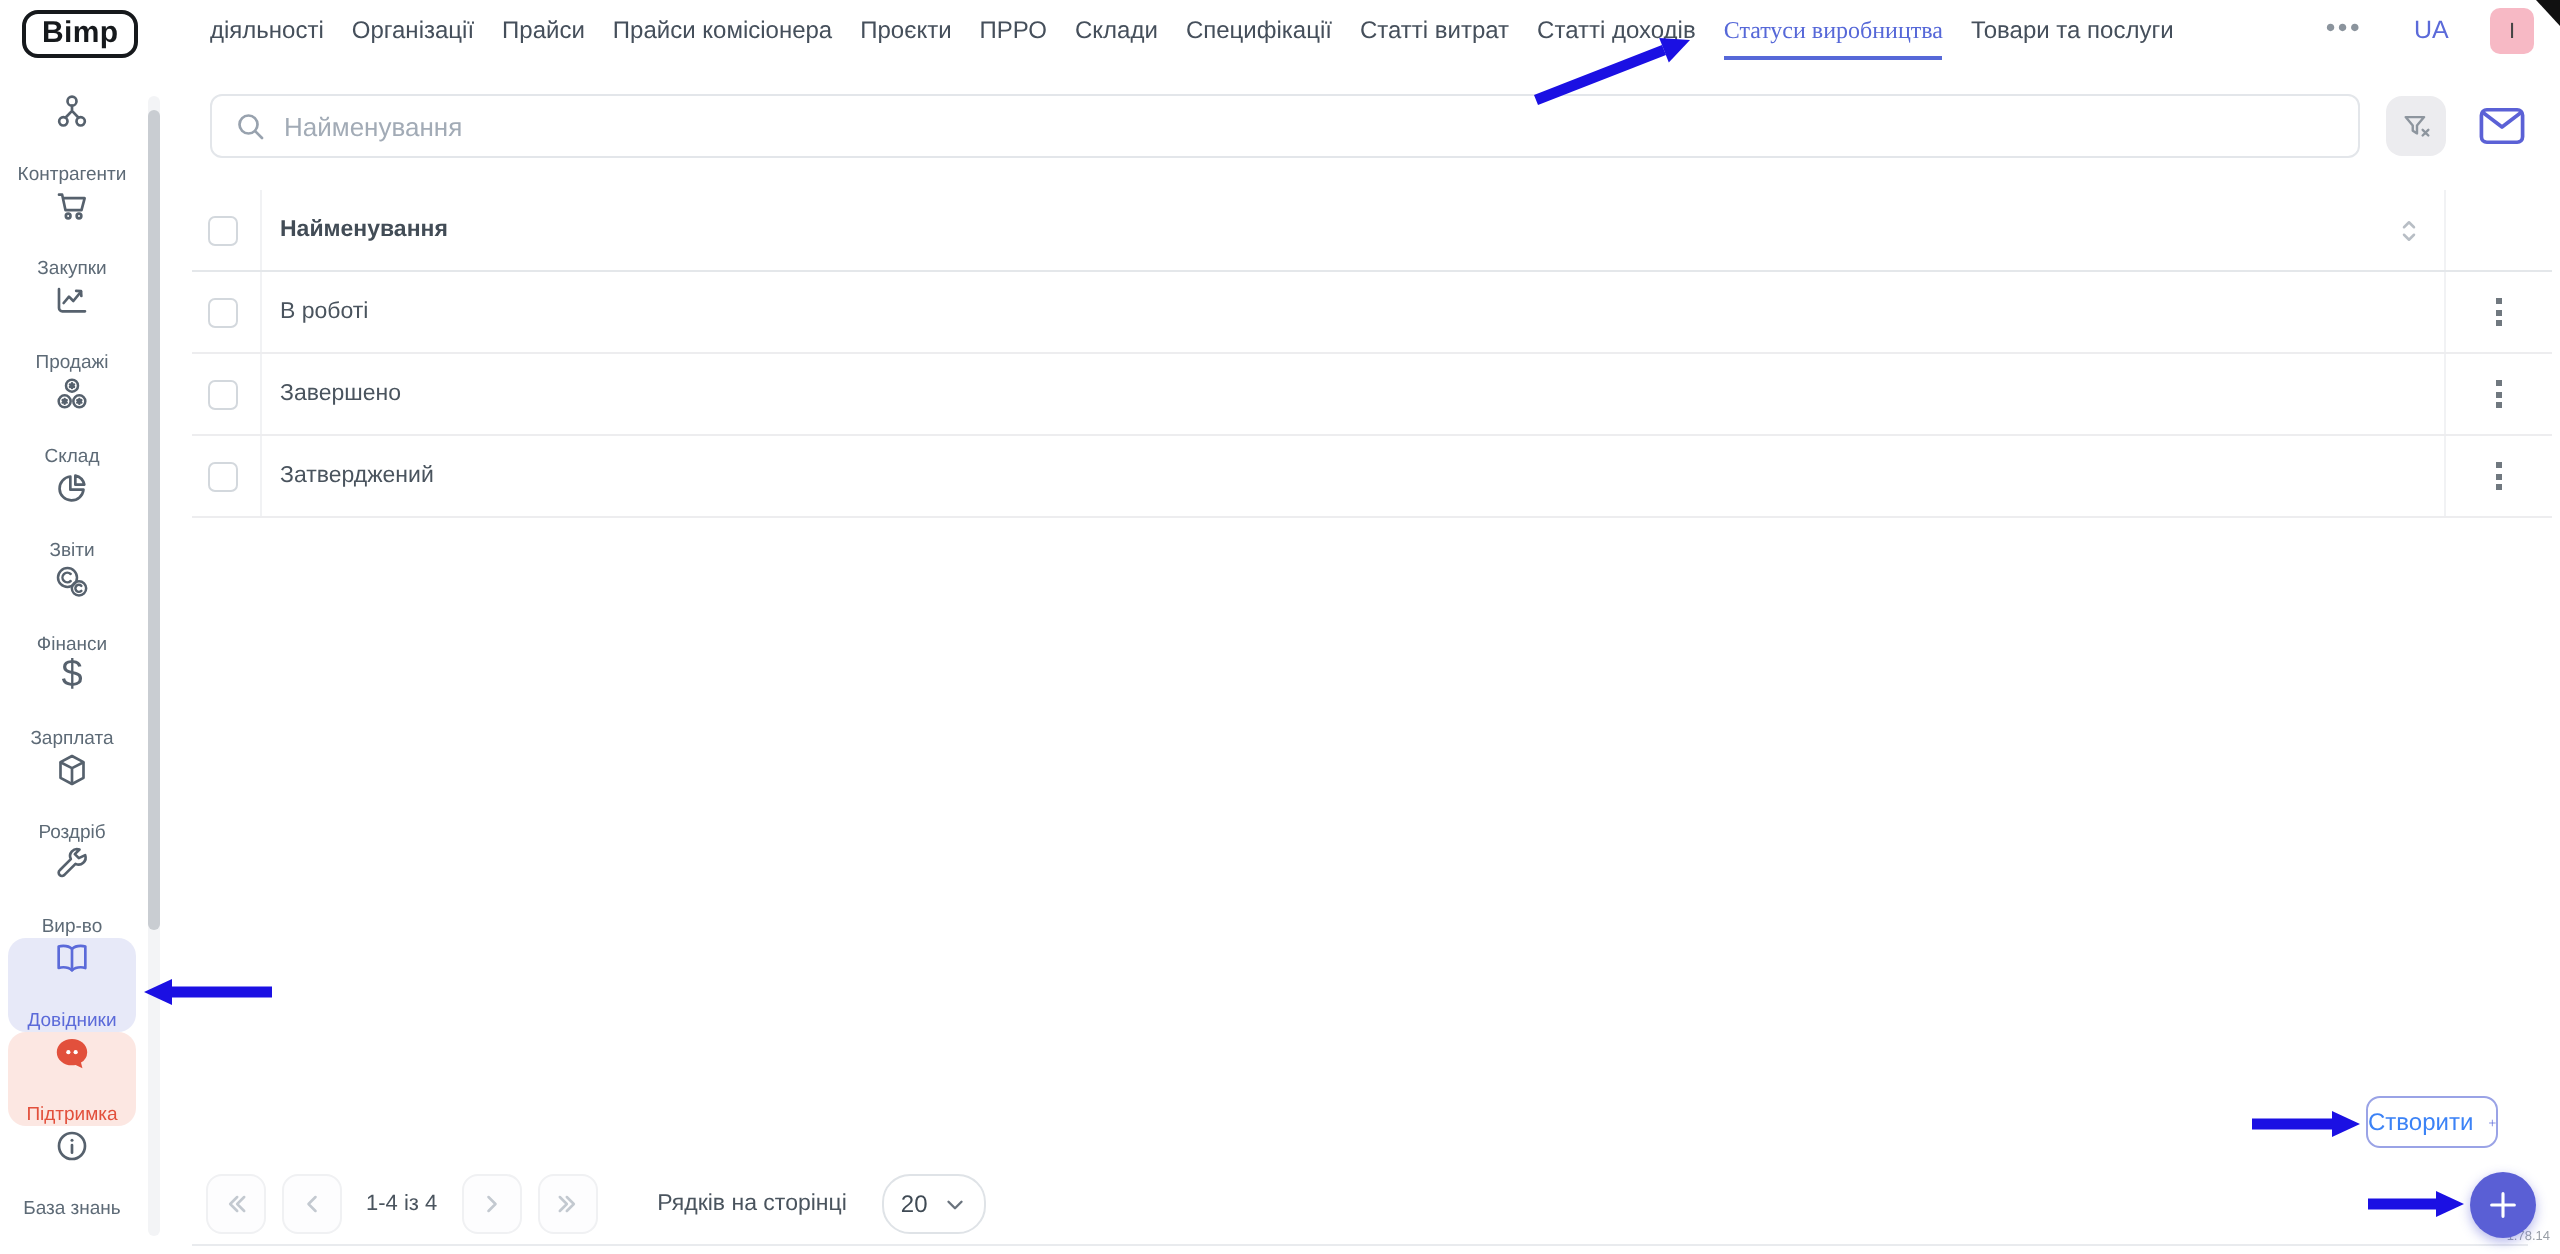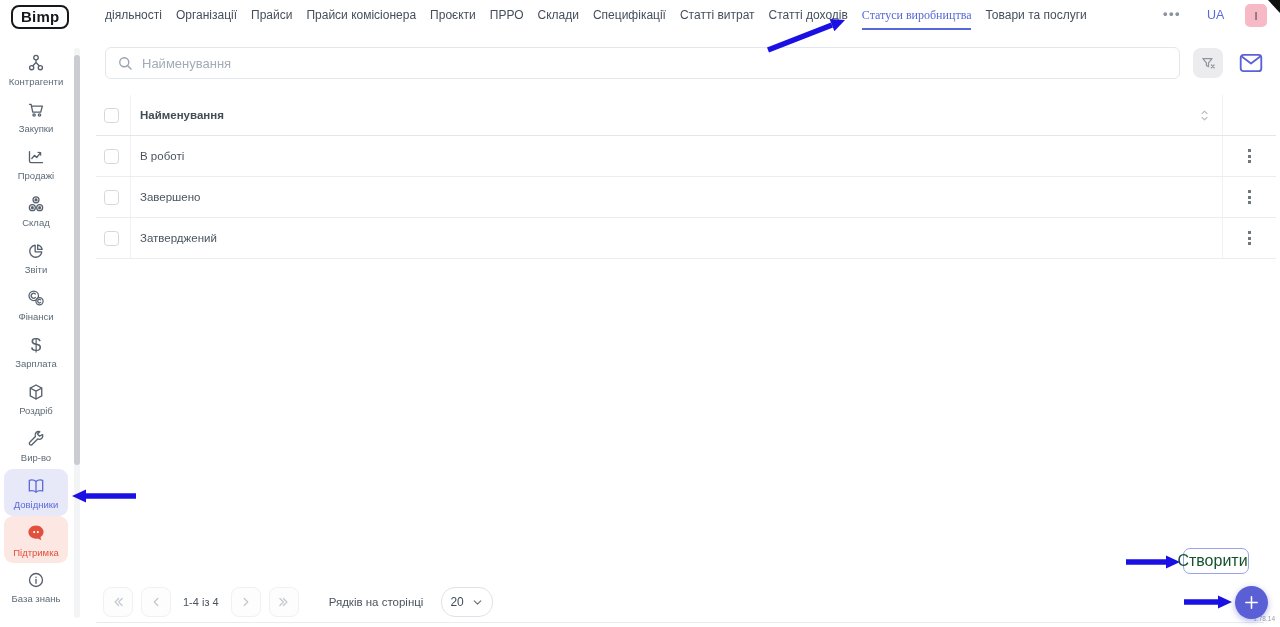--- a/index.html
+++ b/index.html
@@ -16,21 +16,21 @@
   .sidebar { position: absolute; left: 0; top: 0; width: 82px; height: 474px; background: #fff; z-index: 10; }
   .logo {
     position: absolute; left: 11px; top: 5px;
     border: 2.5px solid #16191c; border-radius: 8px;
     padding: 1px 8px 2px; font-size: 15px; font-weight: 700; color: #16191c; letter-spacing: .2px;
     background: #fff; cursor: pointer;
   }
   .nav { position: absolute; top: 46px; left: 0; width: 74px; }
   .nav-item {
     width: 64px; margin-left: 4px; height: 47px; border-radius: 9px;
-    display: flex; flex-direction: column; align-items: center; justify-content: center; gap: 3px;
+    display: flex; flex-direction: column; align-items: center; justify-content: space-between; gap: 3px;
     color: #56616d; cursor: pointer;
   }
   .nav-label { font-size: 9.5px; color: #5d6a76; white-space: nowrap; }
   .nav-item.active { background: #e7e9f8; color: #5b6ad9; }
   .nav-item.active .nav-label { color: #5b6ad9; }
   .nav-item.support { background: #fce7e2; color: #e2503c; }
   .nav-item.support .nav-label { color: #e2503c; }
   .nav-icon svg { display: block; }
   .dollar-glyph { font-size: 19px; font-weight: 500; line-height: 20px; color: #56616d; }
 
@@ -92,22 +92,22 @@
     margin-left: 10px; width: 52px; height: 30px; border: 1px solid #dfe3e7; border-radius: 14px; background: #fff;
     display: flex; align-items: center; justify-content: space-between; padding: 0 8px; cursor: pointer;
     font-size: 12px; color: #3f4a54;
   }
   .bottom-line { position: absolute; left: 96px; top: 622px; width: 1168px; height: 1px; background: #e9ebee; }
   .version { position: absolute; right: 5px; top: 615px; font-size: 6.5px; color: #9aa0a8; }
 
   
   .create-btn {
     position: absolute; left: 1183px; top: 548px; width: 66px; height: 26px;
-    border: 1px solid #9aa3e6; border-radius: 7px; background: #fff; color: #14532d;
-    font-family: "Liberation Sans", sans-serif; font-size: 16px;
+    border: 1px solid #9aa3e6; border-radius: 7px; background: #fff; color: #3b82f6;
+    font-family: "Liberation Sans", sans-serif; font-size: 12px;
     display: flex; align-items: center; justify-content: center; gap: 7px; cursor: pointer;
   }
   .fab {
     position: absolute; left: 1235px; top: 586px; width: 33px; height: 33px; border-radius: 50%;
     background: #5a5fd5; border: none; box-shadow: 0 2px 6px rgba(90,95,213,.45);
     display: flex; align-items: center; justify-content: center; cursor: pointer;
   }
 
   
   .annotations { position: absolute; left: 0; top: 0; width: 1280px; height: 627px; pointer-events: none; z-index: 60; }

